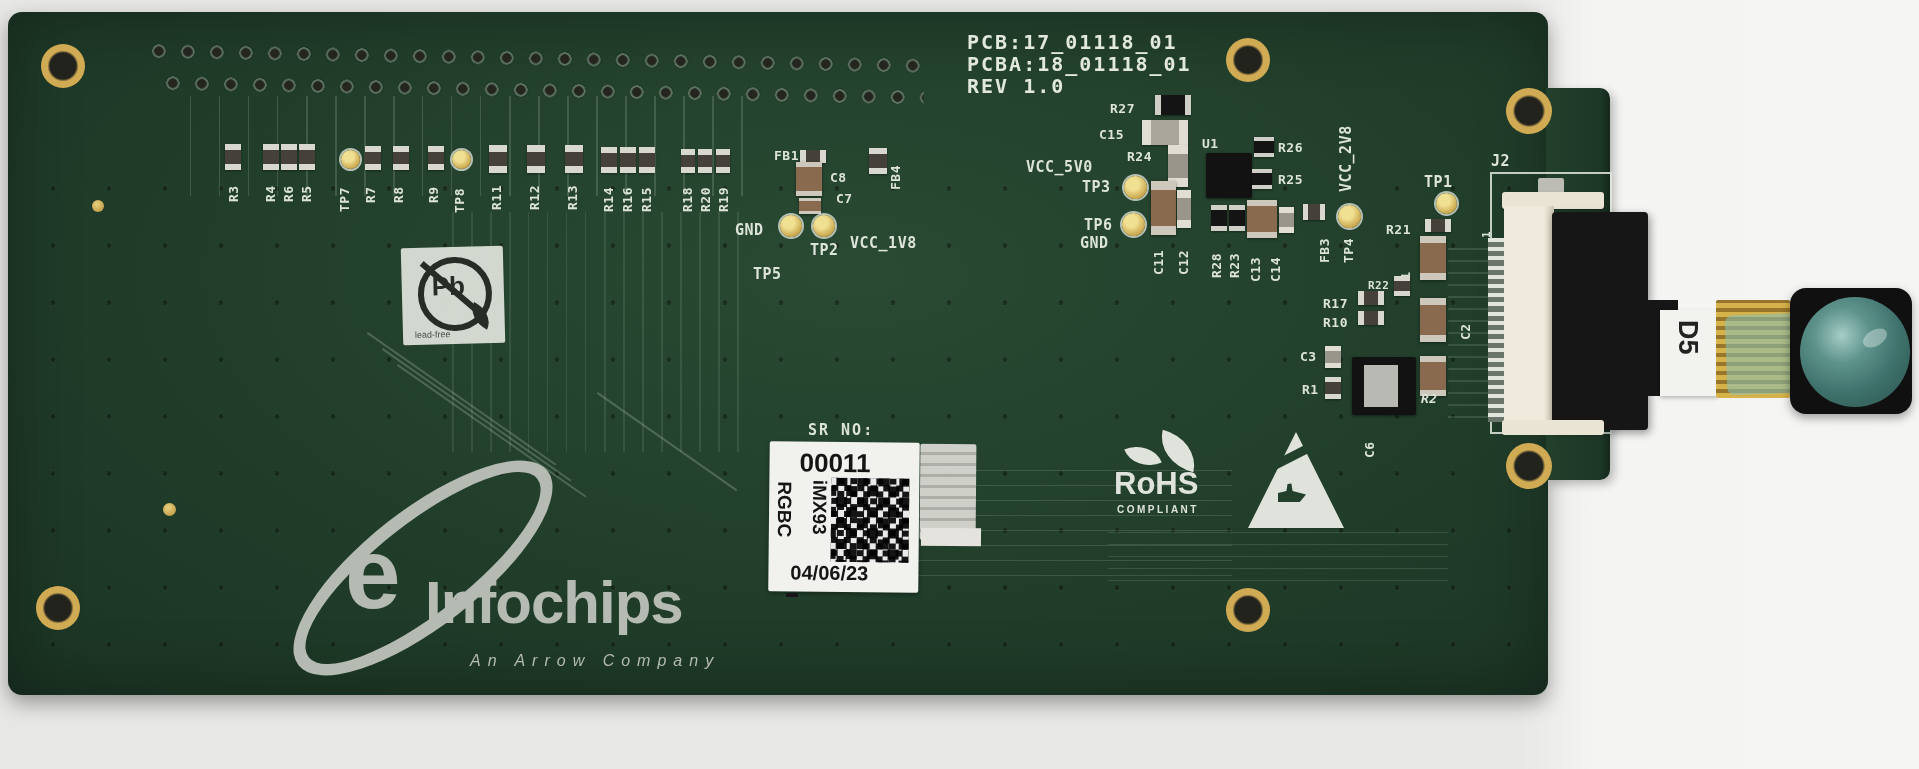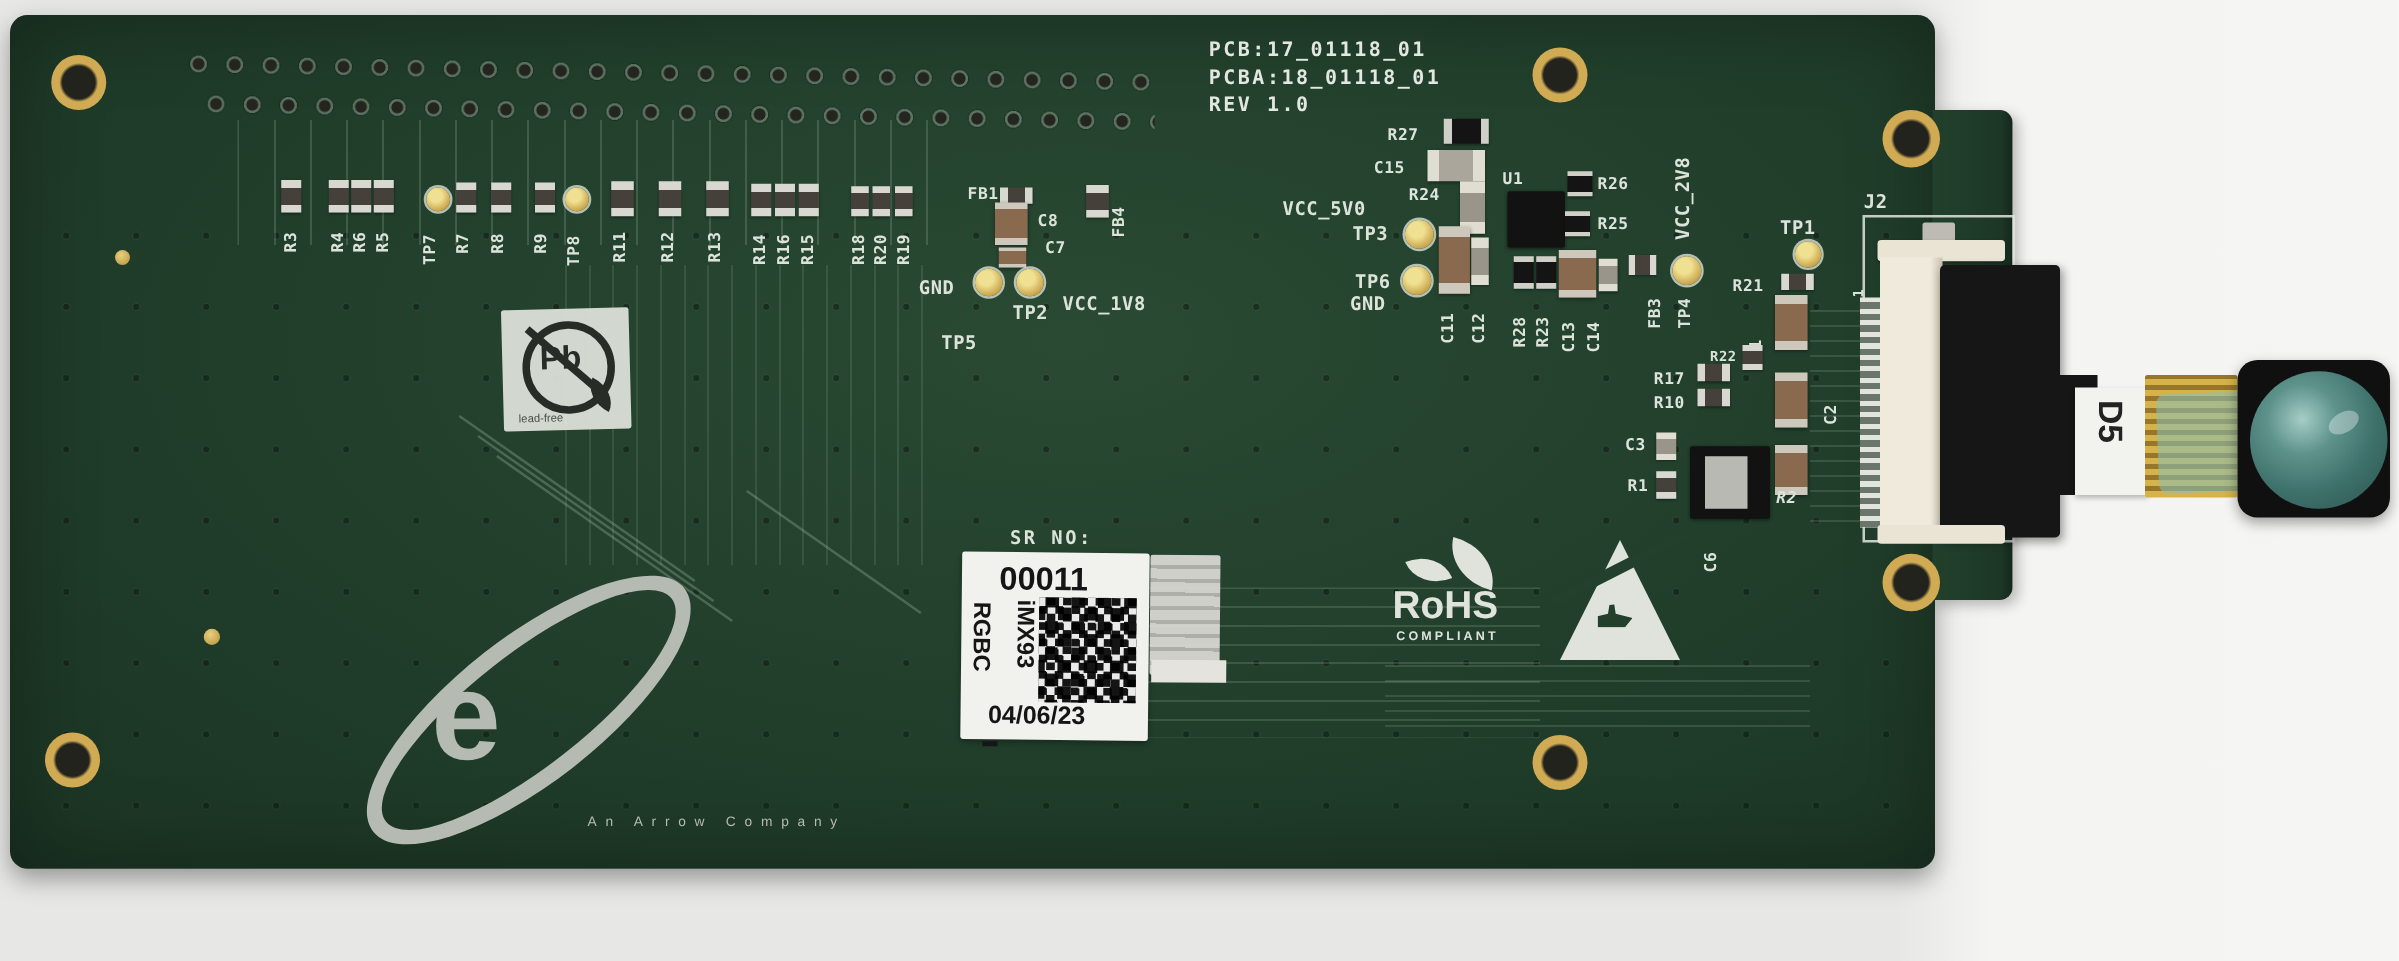--- a/index.html
+++ b/index.html
@@ -32,21 +32,21 @@
   .fid{position:absolute;border-radius:50%;background:radial-gradient(circle at 40% 35%, #e8d17e, #b78f3a);}
   .pad{position:absolute;border-radius:50%;
     background:radial-gradient(circle at 40% 35%, #f0e092 0 30%, #cba84f 70%, #8a6d2c 100%);
     box-shadow:0 0 0 2px rgba(230,235,225,.75);}
   
   .lbl{position:absolute;font-weight:bold;font-size:13px;color:#dce3d8;letter-spacing:.5px;white-space:nowrap;}
   .vlbl{position:absolute;font-weight:bold;font-size:13px;color:#dce3d8;letter-spacing:.5px;white-space:nowrap;
     transform-origin:0 0;transform:rotate(-90deg);}
   .vdown{position:absolute;font-weight:bold;white-space:nowrap;transform-origin:0 0;transform:rotate(90deg);}
   .f11{font-size:11px;} .f15{font-size:15px;} 
-  .toptxt{position:absolute;left:967px;font-weight:bold;font-size:16px;color:#e2e8de;letter-spacing:2px;white-space:nowrap;}
+  .toptxt{position:absolute;left:967px;font-weight:bold;font-size:20px;color:#e2e8de;letter-spacing:2px;white-space:nowrap;}
   .skbox{position:absolute;border:2px solid rgba(225,232,222,.85);}
   
   .resv{position:absolute;background:linear-gradient(180deg,#d8d8d0 0 24%, #45403a 24% 76%, #d8d8d0 76%);box-shadow:0 1px 2px rgba(0,0,0,.4);}
   .res{position:absolute;background:linear-gradient(90deg,#d8d8d0 0 24%, #45403a 24% 76%, #d8d8d0 76%);box-shadow:0 1px 2px rgba(0,0,0,.4);}
   .cap{position:absolute;background:linear-gradient(180deg,#cdc8bb 0 16%, #8a6a4e 16% 84%, #cdc8bb 84%);box-shadow:0 1px 3px rgba(0,0,0,.45);}
   .capwv{position:absolute;background:linear-gradient(180deg,#e0ddd2 0 22%, #9a958a 22% 78%, #e0ddd2 78%);box-shadow:0 1px 2px rgba(0,0,0,.4);}
   .capw{position:absolute;background:linear-gradient(90deg,#e0ddd2 0 20%, #aaa69b 20% 80%, #e0ddd2 80%);box-shadow:0 1px 2px rgba(0,0,0,.4);}
   .chipres{position:absolute;background:linear-gradient(90deg,#cfcfc8 0 18%, #141414 18% 82%, #cfcfc8 82%);box-shadow:0 1px 2px rgba(0,0,0,.4);}
   .chipresv{position:absolute;background:linear-gradient(180deg,#cfcfc8 0 18%, #141414 18% 82%, #cfcfc8 82%);box-shadow:0 1px 2px rgba(0,0,0,.4);}
   .chip{position:absolute;background:#121212;border-radius:2px;box-shadow:0 1px 3px rgba(0,0,0,.5);}
@@ -239,21 +239,22 @@
   <div class="pbstick">
     <div class="pbcircle"></div>
     <div class="sans" style="position:absolute;left:30px;top:24px;font-size:26px;font-weight:bold;color:#272c27;">Pb</div>
     <div class="pbslash"></div>
     <div class="pbleaf"></div>
     <div class="sans" style="position:absolute;left:12px;top:82px;font-size:9px;color:#4a4f4a;">lead-free</div>
   </div>
 
   <div class="swoosh"></div>
   <div class="logo sans" style="position:absolute;left:345px;top:528px;font-size:100px;font-weight:bold;line-height:.9;">e</div>
-  <div class="logo sans" style="position:absolute;left:470px;top:652px;font-size:11px;letter-spacing:7px;">An Arrow Company</div>
+  <div class="logo sans" style="position:absolute;left:425px;top:568px;font-size:60px;font-weight:800;letter-spacing:-1px;">Infochips</div>
+  <div class="logo sans" style="position:absolute;left:470px;top:652px;font-size:16px;letter-spacing:7px;font-style:italic;">An Arrow Company</div>
 
   <div class="leaf" style="left:1128px;top:443px;width:30px;height:26px;transform:rotate(-22deg);"></div>
   <div class="leaf" style="left:1158px;top:434px;width:40px;height:34px;transform:rotate(14deg);"></div>
   <div class="sans" style="position:absolute;left:1114px;top:466px;font-size:31px;font-weight:800;color:#dfe3dc;">RoHS</div>
   <div class="sans" style="position:absolute;left:1117px;top:504px;font-size:10px;font-weight:bold;letter-spacing:2.5px;color:#dfe3dc;">COMPLIANT</div>
 
   <div class="esd-tri"></div>
   <div style="position:absolute;left:1240px;top:478px;width:120px;height:9px;background:#22402c;transform:rotate(-27deg);transform-origin:0 0;"></div>
   <div style="position:absolute;left:1278px;top:482px;width:28px;height:20px;background:#22402c;clip-path:polygon(0 55%,30% 45%,34% 10%,48% 8%,52% 45%,100% 62%,78% 100%,0 100%);"></div>
 

